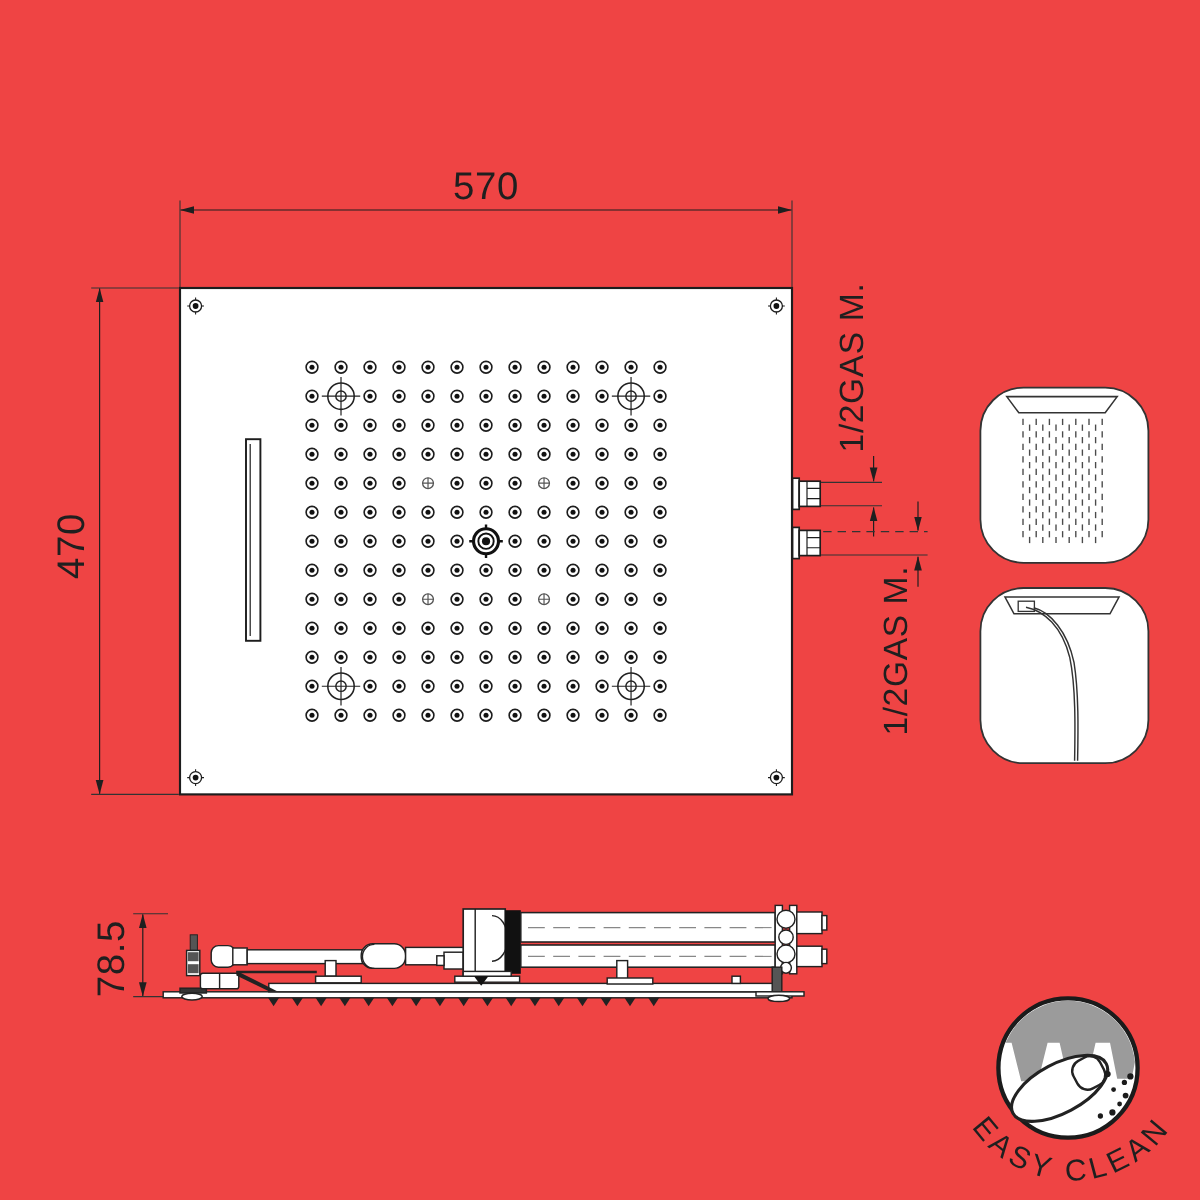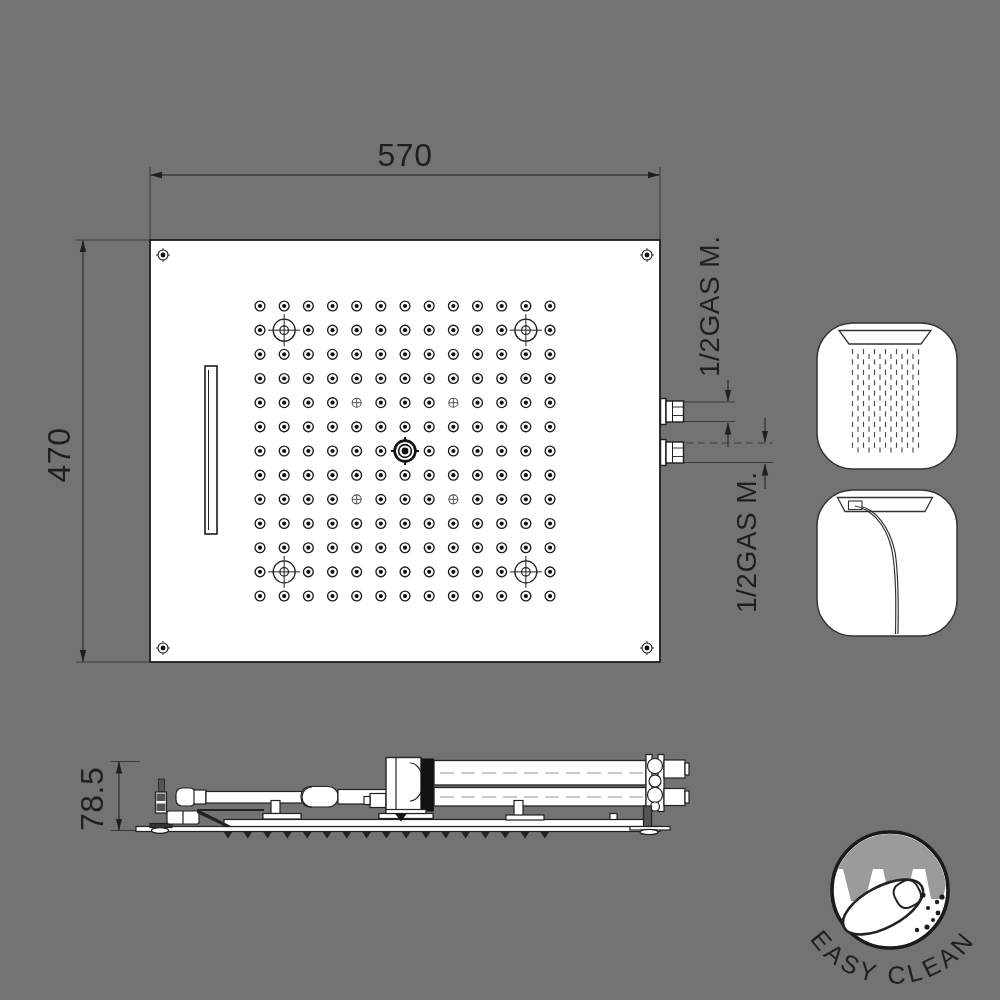--- a/index.html
+++ b/index.html
@@ -1,16 +1,16 @@
 <!DOCTYPE html>
 <html><head>
 <meta charset="utf-8">
 <style>
   html,body{margin:0;padding:0;background:#ffffff;}
-  .stage{position:relative;width:1000px;height:1000px;background:#737373;overflow:hidden;}
+  .stage{position:relative;width:1000px;height:1000px;background:#ef4444;overflow:hidden;}
   svg{font-family:"Liberation Sans", sans-serif;}
   text{fill:#1f1f1f;}
   .dimtxt{font-size:32px;letter-spacing:0.5px;}
   .gastxt{font-size:28px;letter-spacing:0.5px;}
   .logotxt{font-size:25px;letter-spacing:4px;}
 </style>
 </head>
 <body>
 
 <div class="stage">

